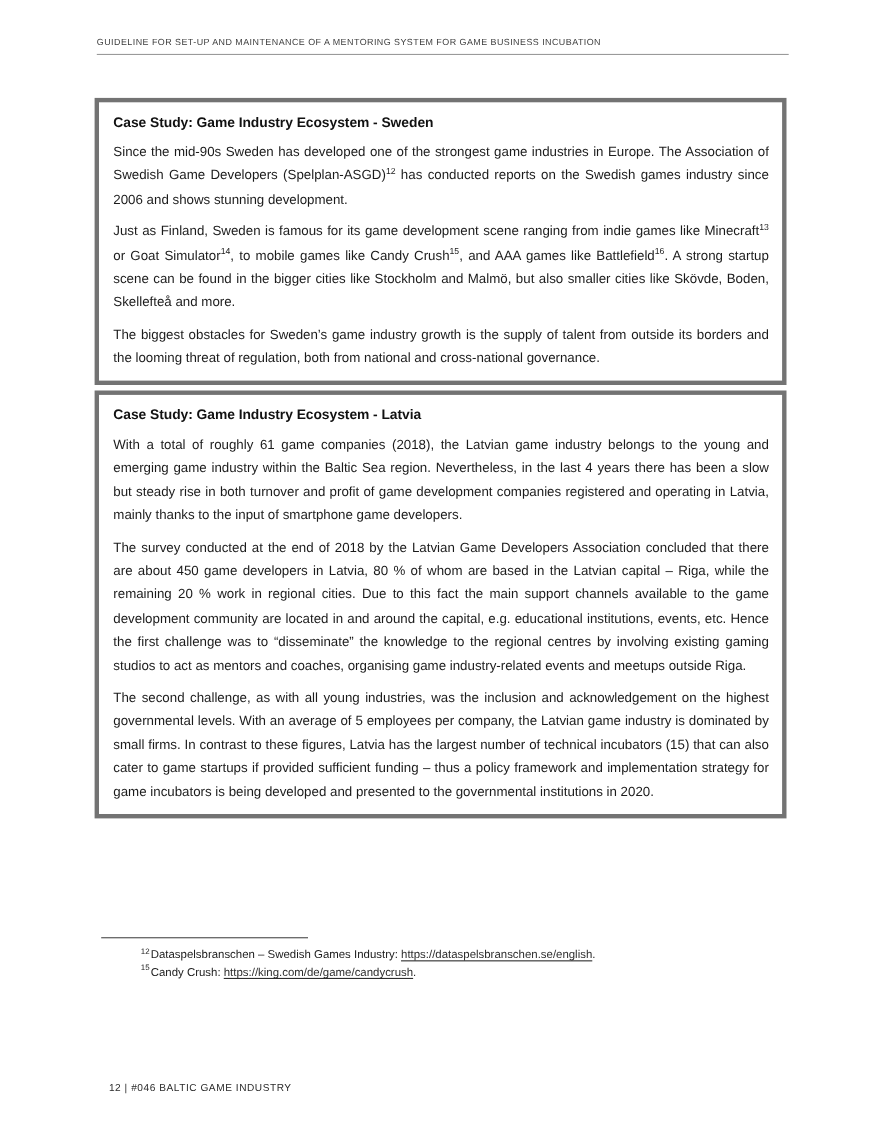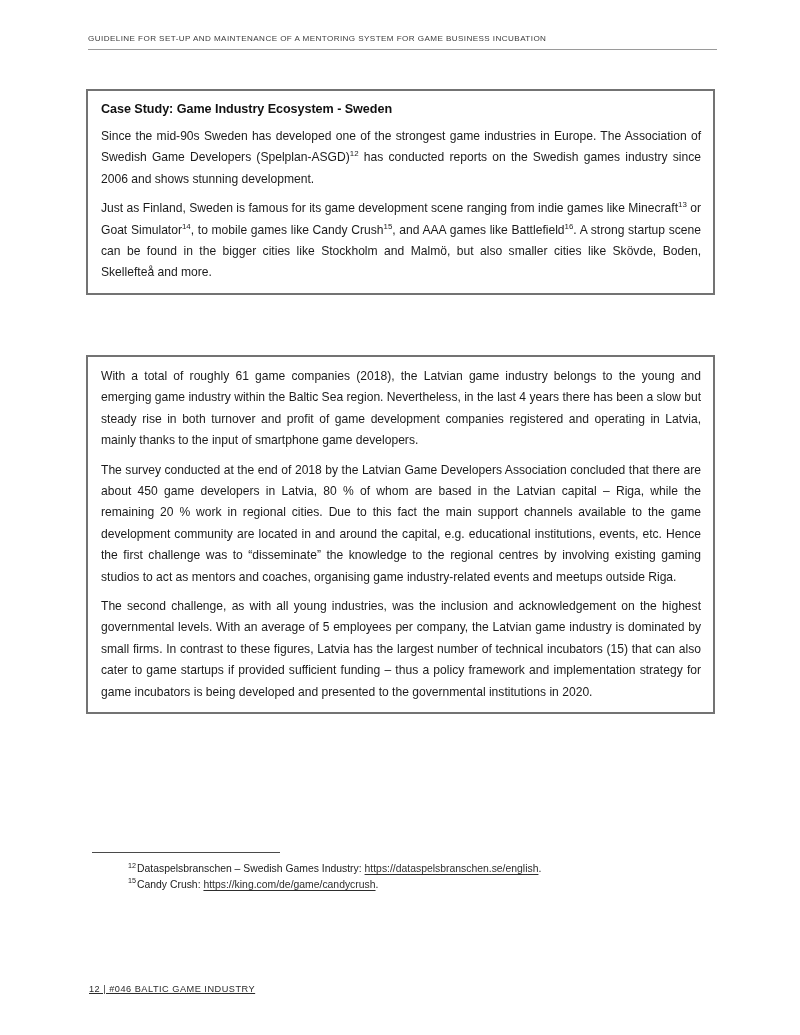--- a/index.html
+++ b/index.html
@@ -43,21 +43,21 @@
     border-top: 1.6px solid #9a9a9a;
     width: 629px;
   }
 
   
   .case-box {
     position: absolute;
     left: 86px;
     width: 629px;
     box-sizing: border-box;
-    border: 2px solid #737373;
+    border: 4px solid #737373;
     padding: 9px 12px 8px 13px;
     background: #fff;
   }
   #case-box-sweden { top: 89px; }
   #case-box-latvia { top: 355px; }
 
   .case-title {
     font-size: 12.6px;
     font-weight: bold;
     color: #111;
@@ -108,45 +108,46 @@
   }
   .fn-link {
     color: #2d2d2d;
     text-decoration: underline;
     text-underline-offset: 1.5px;
   }
 
   
   .page-footer {
     position: absolute;
-    left: 89px;
+    left: 99px;
     top: 984px;
     font-size: 9.2px;
     letter-spacing: 0.5px;
     color: #2b2b2b;
     white-space: nowrap;
-    text-decoration: underline;
   }
 </style>
 </head>
 <body>
 
 <div class="page">
 
   <div class="doc-header">
     <div class="doc-header-text">GUIDELINE FOR SET-UP AND MAINTENANCE OF A MENTORING SYSTEM FOR GAME BUSINESS INCUBATION</div>
     <div class="doc-header-rule"></div>
   </div>
 
   <div id="case-box-sweden" class="case-box">
       <div class="case-title">Case Study: Game Industry Ecosystem - Sweden</div>
       <p class="case-para"><span>Since the mid-90s Sweden has developed one of the strongest game industries in Europe. The Association of Swedish Game Developers (Spelplan-ASGD)</span><sup>12</sup><span> has conducted reports on the Swedish games industry since 2006 and shows stunning development.</span></p>
       <p class="case-para"><span>Just as Finland, Sweden is famous for its game development scene ranging from indie games like Minecraft</span><sup>13</sup><span> or Goat Simulator</span><sup>14</sup><span>, to mobile games like Candy Crush</span><sup>15</sup><span>, and AAA games like Battlefield</span><sup>16</sup><span>. A strong startup scene can be found in the bigger cities like Stockholm and Malmö, but also smaller cities like Skövde, Boden, Skellefteå and more.</span></p>
+      <p class="case-para"><span>The biggest obstacles for Sweden’s game industry growth is the supply of talent from outside its borders and the looming threat of regulation, both from national and cross-national governance.</span></p>
     </div>
   <div id="case-box-latvia" class="case-box">
+      <div class="case-title">Case Study: Game Industry Ecosystem - Latvia</div>
       <p class="case-para"><span>With a total of roughly 61 game companies (2018), the Latvian game industry belongs to the young and emerging game industry within the Baltic Sea region. Nevertheless, in the last 4 years there has been a slow but steady rise in both turnover and profit of game development companies registered and operating in Latvia, mainly thanks to the input of smartphone game developers.</span></p>
       <p class="case-para"><span>The survey conducted at the end of 2018 by the Latvian Game Developers Association concluded that there are about 450 game developers in Latvia, 80 % of whom are based in the Latvian capital – Riga, while the remaining 20 % work in regional cities. Due to this fact the main support channels available to the game development community are located in and around the capital, e.g. educational institutions, events, etc. Hence the first challenge was to “disseminate” the knowledge to the regional centres by involving existing gaming studios to act as mentors and coaches, organising game industry-related events and meetups outside Riga.</span></p>
       <p class="case-para"><span>The second challenge, as with all young industries, was the inclusion and acknowledgement on the highest governmental levels. With an average of 5 employees per company, the Latvian game industry is dominated by small firms. In contrast to these figures, Latvia has the largest number of technical incubators (15) that can also cater to game startups if provided sufficient funding – thus a policy framework and implementation strategy for game incubators is being developed and presented to the governmental institutions in 2020.</span></p>
     </div>
 
   <div class="footnote-area">
     <div class="footnote-rule"></div>
     <div id="footnote-list">
         <div class="footnote"><span class="fn-marker">12</span><span>Dataspelsbranschen – Swedish Games Industry: </span><a class="fn-link">https://dataspelsbranschen.se/english</a><span>.</span></div>
         <div class="footnote"><span class="fn-marker">15</span><span>Candy Crush: </span><a class="fn-link">https://king.com/de/game/candycrush</a><span>.</span></div>

